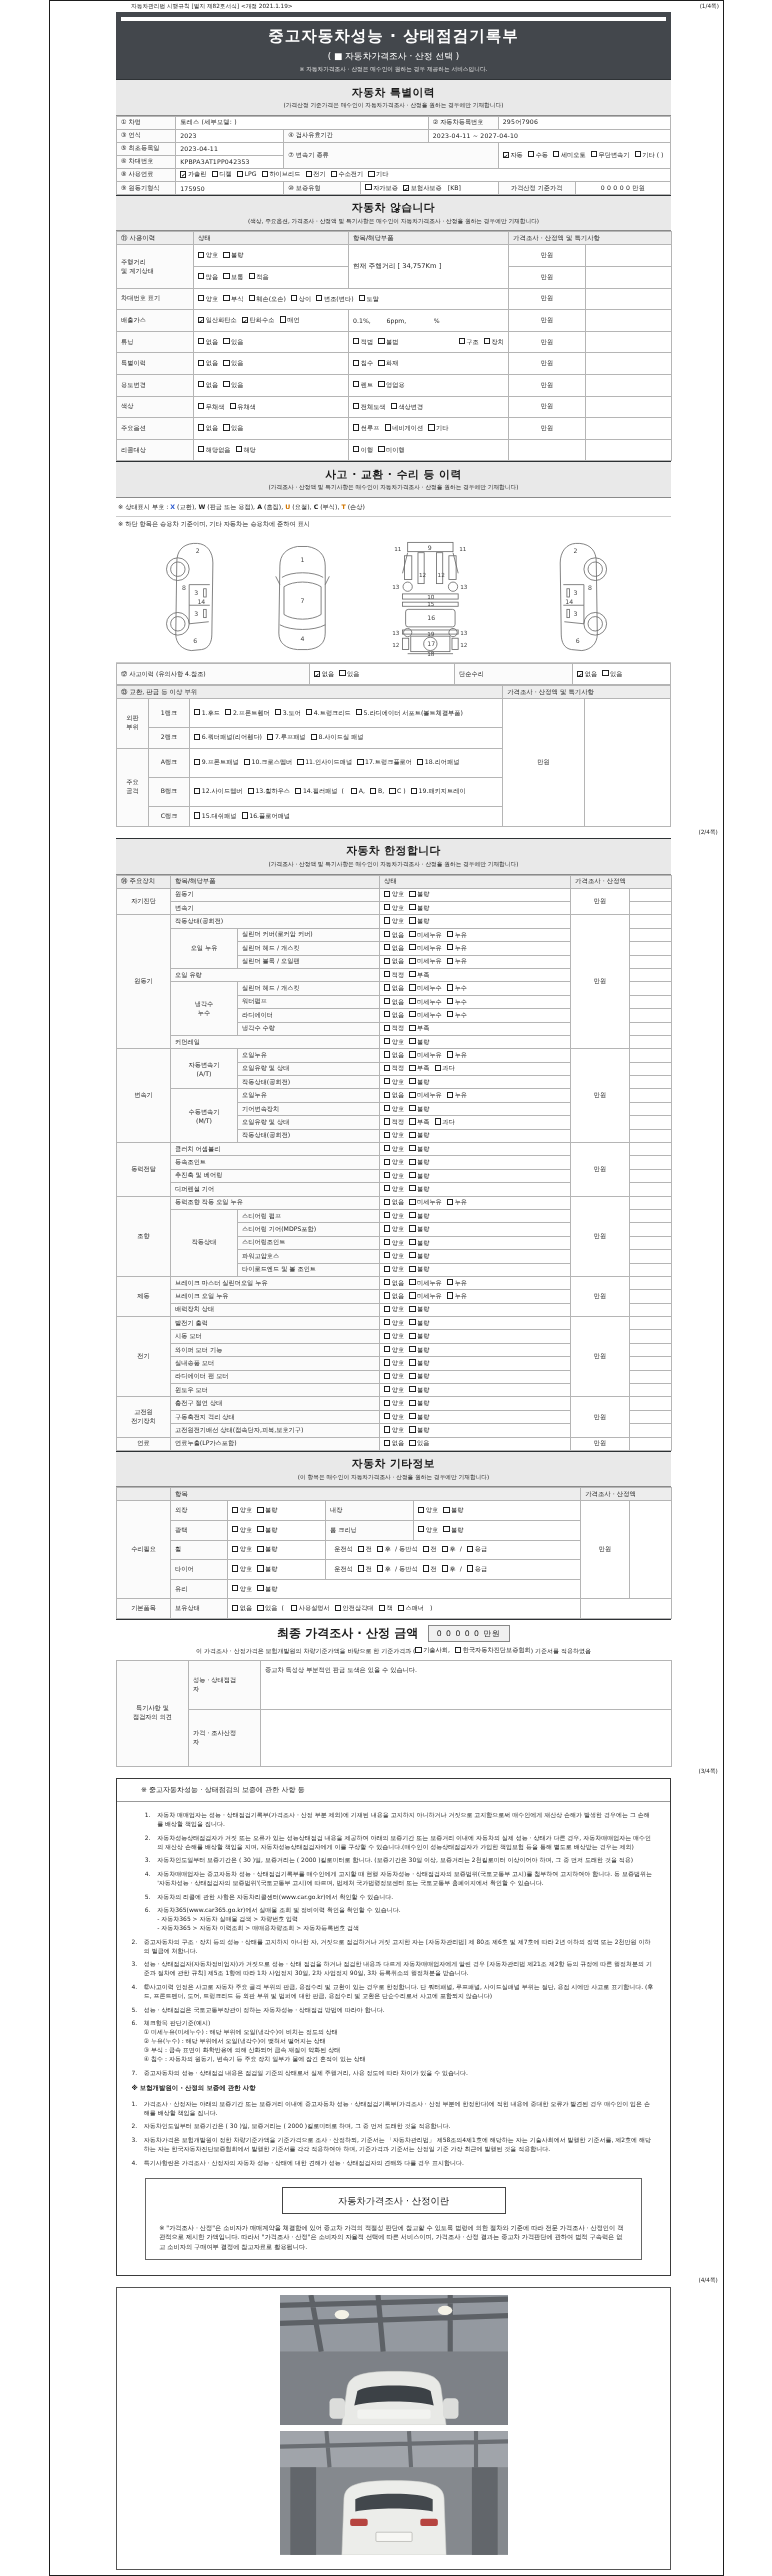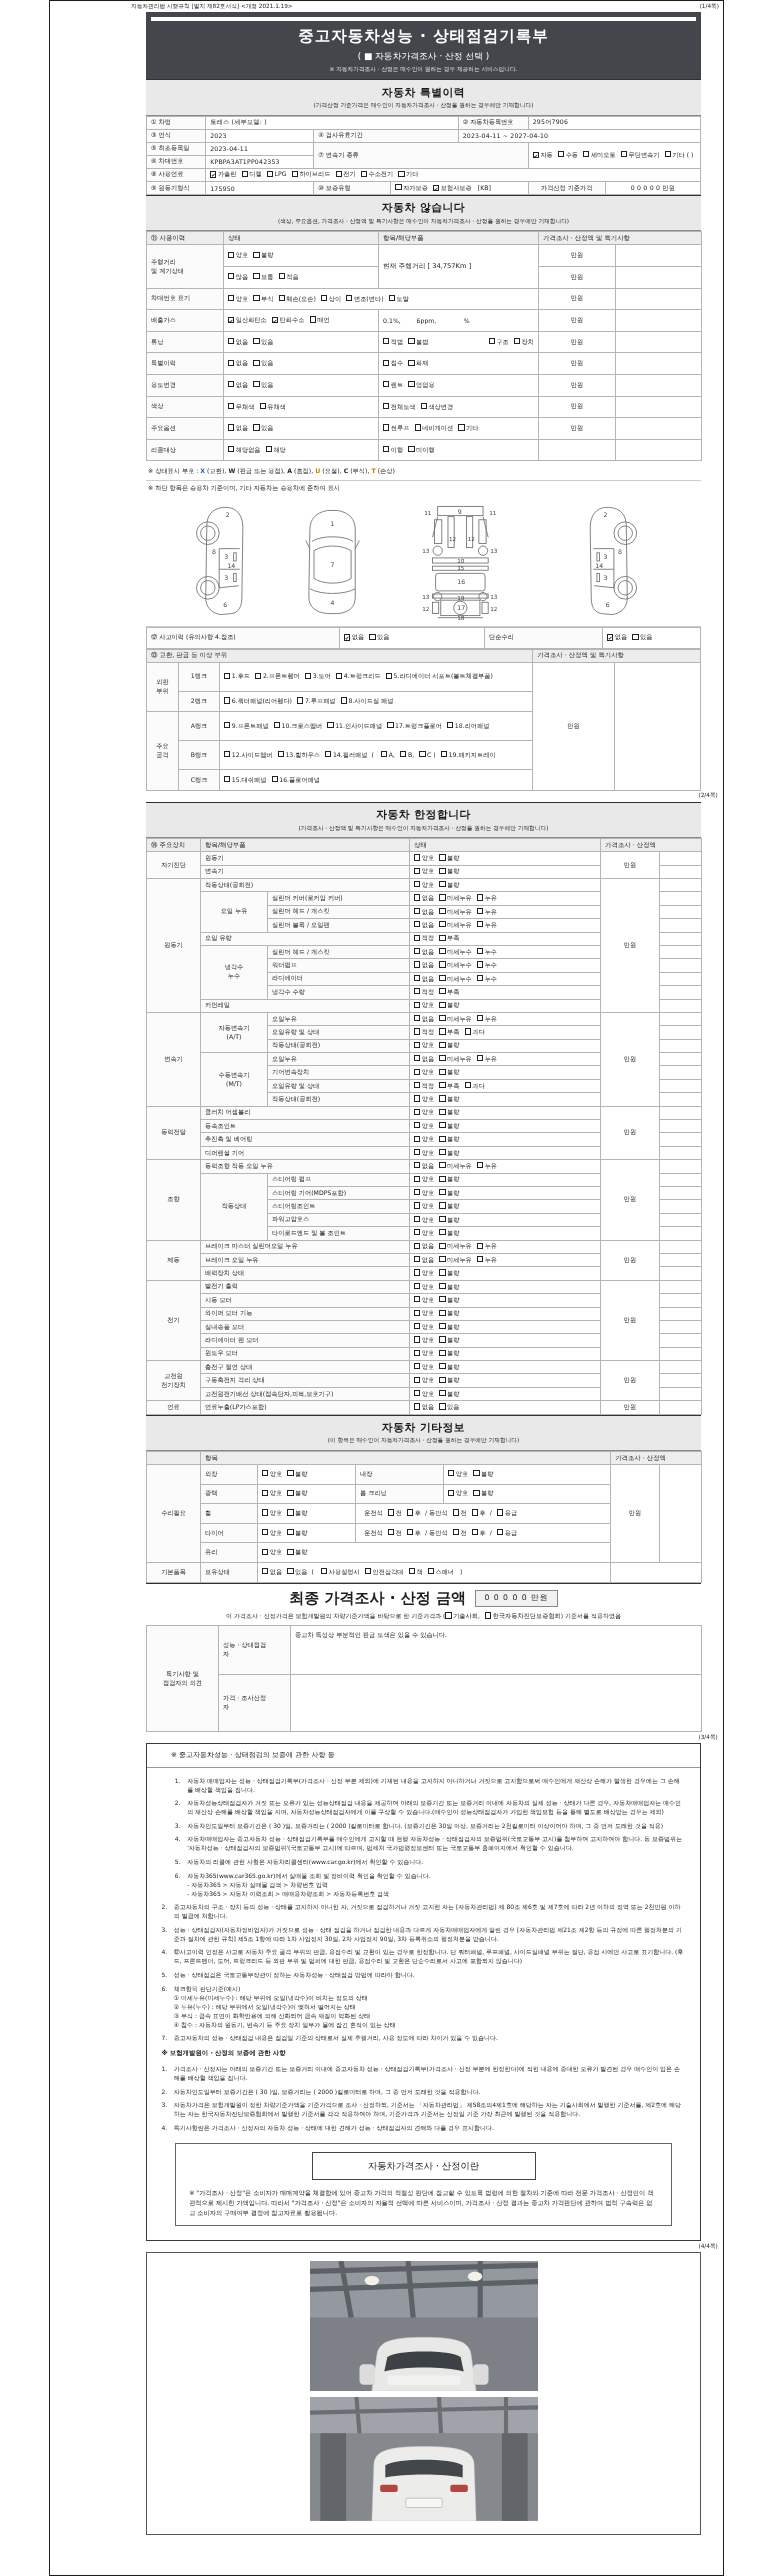--- a/index.html
+++ b/index.html
@@ -1,21 +1,21 @@
 <!DOCTYPE html>
 <html style="font-size:8.2px"><head>
 <meta charset="utf-8">
 <style>
   html,body{margin:0;padding:0;}
   body{width:773px;height:2576px;overflow:hidden;background:#ffffff;
        font-family:"DejaVu Sans","Liberation Sans",sans-serif;color:#1c1c1c;}
   .sheet{width:673px;margin-left:49px;border:1px solid #1d1d1d;background:#fff;min-height:2574px;position:relative;}
   .topline{display:flex;justify-content:space-between;font-size:5.7px;padding:2.1px 4.1px 1px 81px;color:#222;}
   .pagemark{text-align:right;font-size:5.7px;padding:1.5px 5.2px 1.5px 0;color:#222;}
-  .inner{margin-left:96px;width:555px;}
+  .inner{margin-left:66px;width:555px;}
   
   .dochead{background:#43474c;color:#fff;padding:4.1px 0 5.2px 0;}
   .headstrip{height:3.6px;background:#ffffff;margin:1px 5.2px 5.2px 5.2px;}
   .doctitle{text-align:center;font-size:15.5px;font-weight:bold;letter-spacing:1px;}
   .docsub{text-align:center;font-size:8.8px;margin-top:4.1px;}
   .docsubnote{text-align:center;font-size:5.7px;color:#e3e3e3;margin-top:3.1px;}
   .docno{font-size:7.7px;font-weight:bold;padding:6.2px 0 1px 7.2px;}
   
   .secbar{border-top:1.5px solid #2e3235;border-bottom:0.5px solid #8a8a8a;background:#e9e9e9;text-align:center;padding:5.2px 0 4.6px 0;}
   .sectitle{font-size:10.8px;font-weight:bold;letter-spacing:0.5px;}
@@ -41,21 +41,21 @@
   .legend{font-size:6.2px;padding:5.2px 0 4.1px 2.1px;border-bottom:0.5px solid #ccc;}
   .legend .code{font-weight:bold;}
   .legendnote{font-size:6.2px;padding:3.1px 0 4.1px 2.1px;}
   
   .diagwrap{padding:4.1px 0 3.1px 0;border-bottom:0.5px solid #ccc;}
   .photobox{border:0.5px solid #555;padding:7.2px 0;text-align:center;background:#fff;}
   .photobox svg{display:block;margin:0 auto 6.2px auto;}
   
   .finalband{border-top:1.5px solid #2e3235;padding:5.2px 0 4.1px 0;text-align:center;}
   .finalrow{display:flex;justify-content:center;align-items:center;gap:9.3px;}
-  .finallbl{font-size:15px;font-weight:bold;}
+  .finallbl{font-size:12px;font-weight:bold;}
   .finalval{border:0.5px solid #888;background:#f1f1f1;font-size:7.7px;padding:2.6px 8.2px;letter-spacing:1px;}
   .finalnote{font-size:6px;margin-top:4.1px;display:flex;justify-content:center;align-items:center;}
   
   .noticebox{border:1px solid #3a3a3a;margin-top:0;}
   .nhead{border-bottom:0.5px solid #999;padding:6.2px 5.2px 6.2px 24px;font-size:7px;}
   .nbody{padding:8.2px 14.4px 5.2px 14.4px;font-size:6px;line-height:1.5;}
   .nitem{display:flex;margin-bottom:4.6px;}
   .nitem .nnum{width:12.4px;flex:0 0 12.4px;}
   .nitem .ntxt{flex:1;white-space:pre-line;}
   .nsub{margin-left:13.4px;}
@@ -234,20 +234,24 @@
       <tr style="height:21.6px">
         <td class="lbl">리콜대상</td>
         <td><span class="cbg"><span class="cb"></span><span class="cbl">해당없음</span><span class="cb"></span><span class="cbl">해당</span></span></td>
         <td><span class="cbg"><span class="cb"></span><span class="cbl">이행</span><span class="cb"></span><span class="cbl">미이행</span></span></td>
         <td></td>
         <td></td>
       </tr>
     </tbody>
       </table>
 
+    <div class="secbar">
+      <div class="sectitle">사고 · 교환 · 수리 등 이력</div>
+      <div class="secnote">(가격조사 · 산정액 및 특기사항은 매수인이 자동차가격조사 · 산정을 원하는 경우에만 기재합니다)</div>
+    </div>
     <div class="legend">
       <span>※ 상태표시 부호 :</span>
       <span id="legend-codes"><span class="code" style="color: rgb(45, 91, 209);"> X</span><span> (교환),</span><span class="code" style="color: rgb(34, 34, 34);"> W</span><span> (판금 또는 용접),</span><span class="code" style="color: rgb(34, 34, 34);"> A</span><span> (흠집),</span><span class="code" style="color: rgb(207, 117, 0);"> U</span><span> (요철),</span><span class="code" style="color: rgb(34, 34, 34);"> C</span><span> (부식),</span><span class="code" style="color: rgb(207, 117, 0);"> T</span><span> (손상)</span></span>
     </div>
     <div class="legendnote">※ 하단 항목은 승용차 기준이며, 기타 자동차는 승용차에 준하여 표시</div>
 
     <div class="diagwrap">
       <svg width="555" height="120" viewBox="0 0 1077 232">
         <g stroke="#6a6a6a" stroke-width="1.6" fill="none">
 

